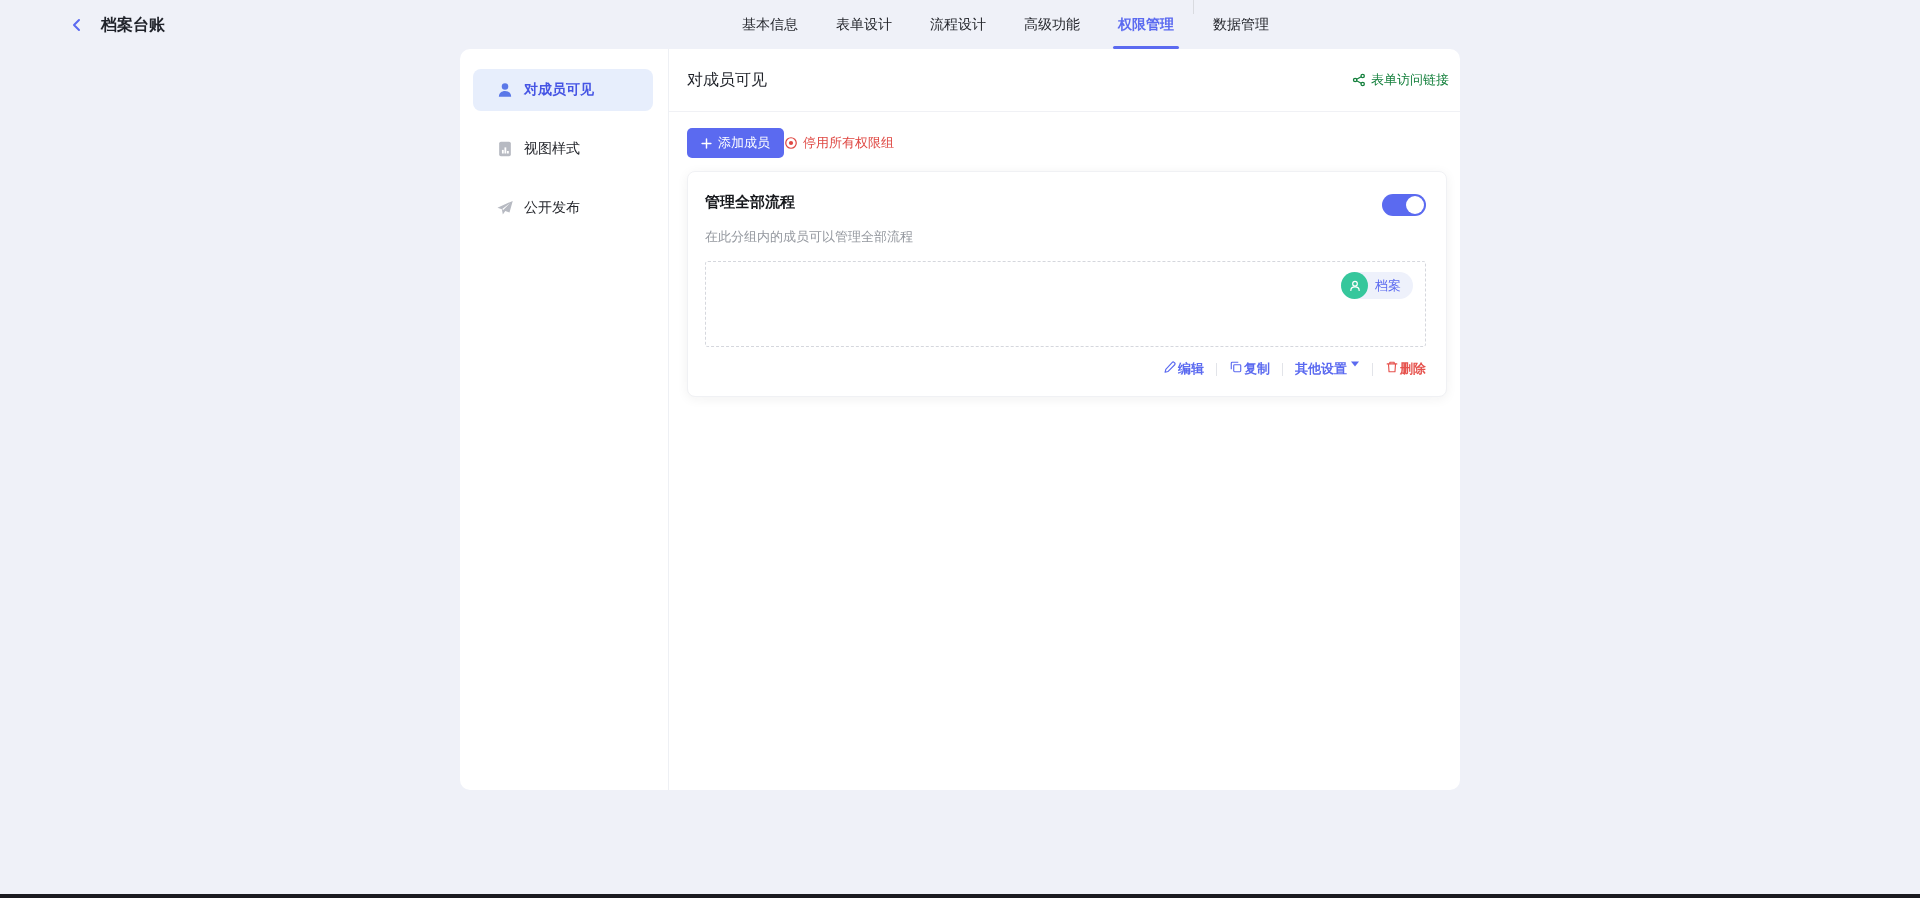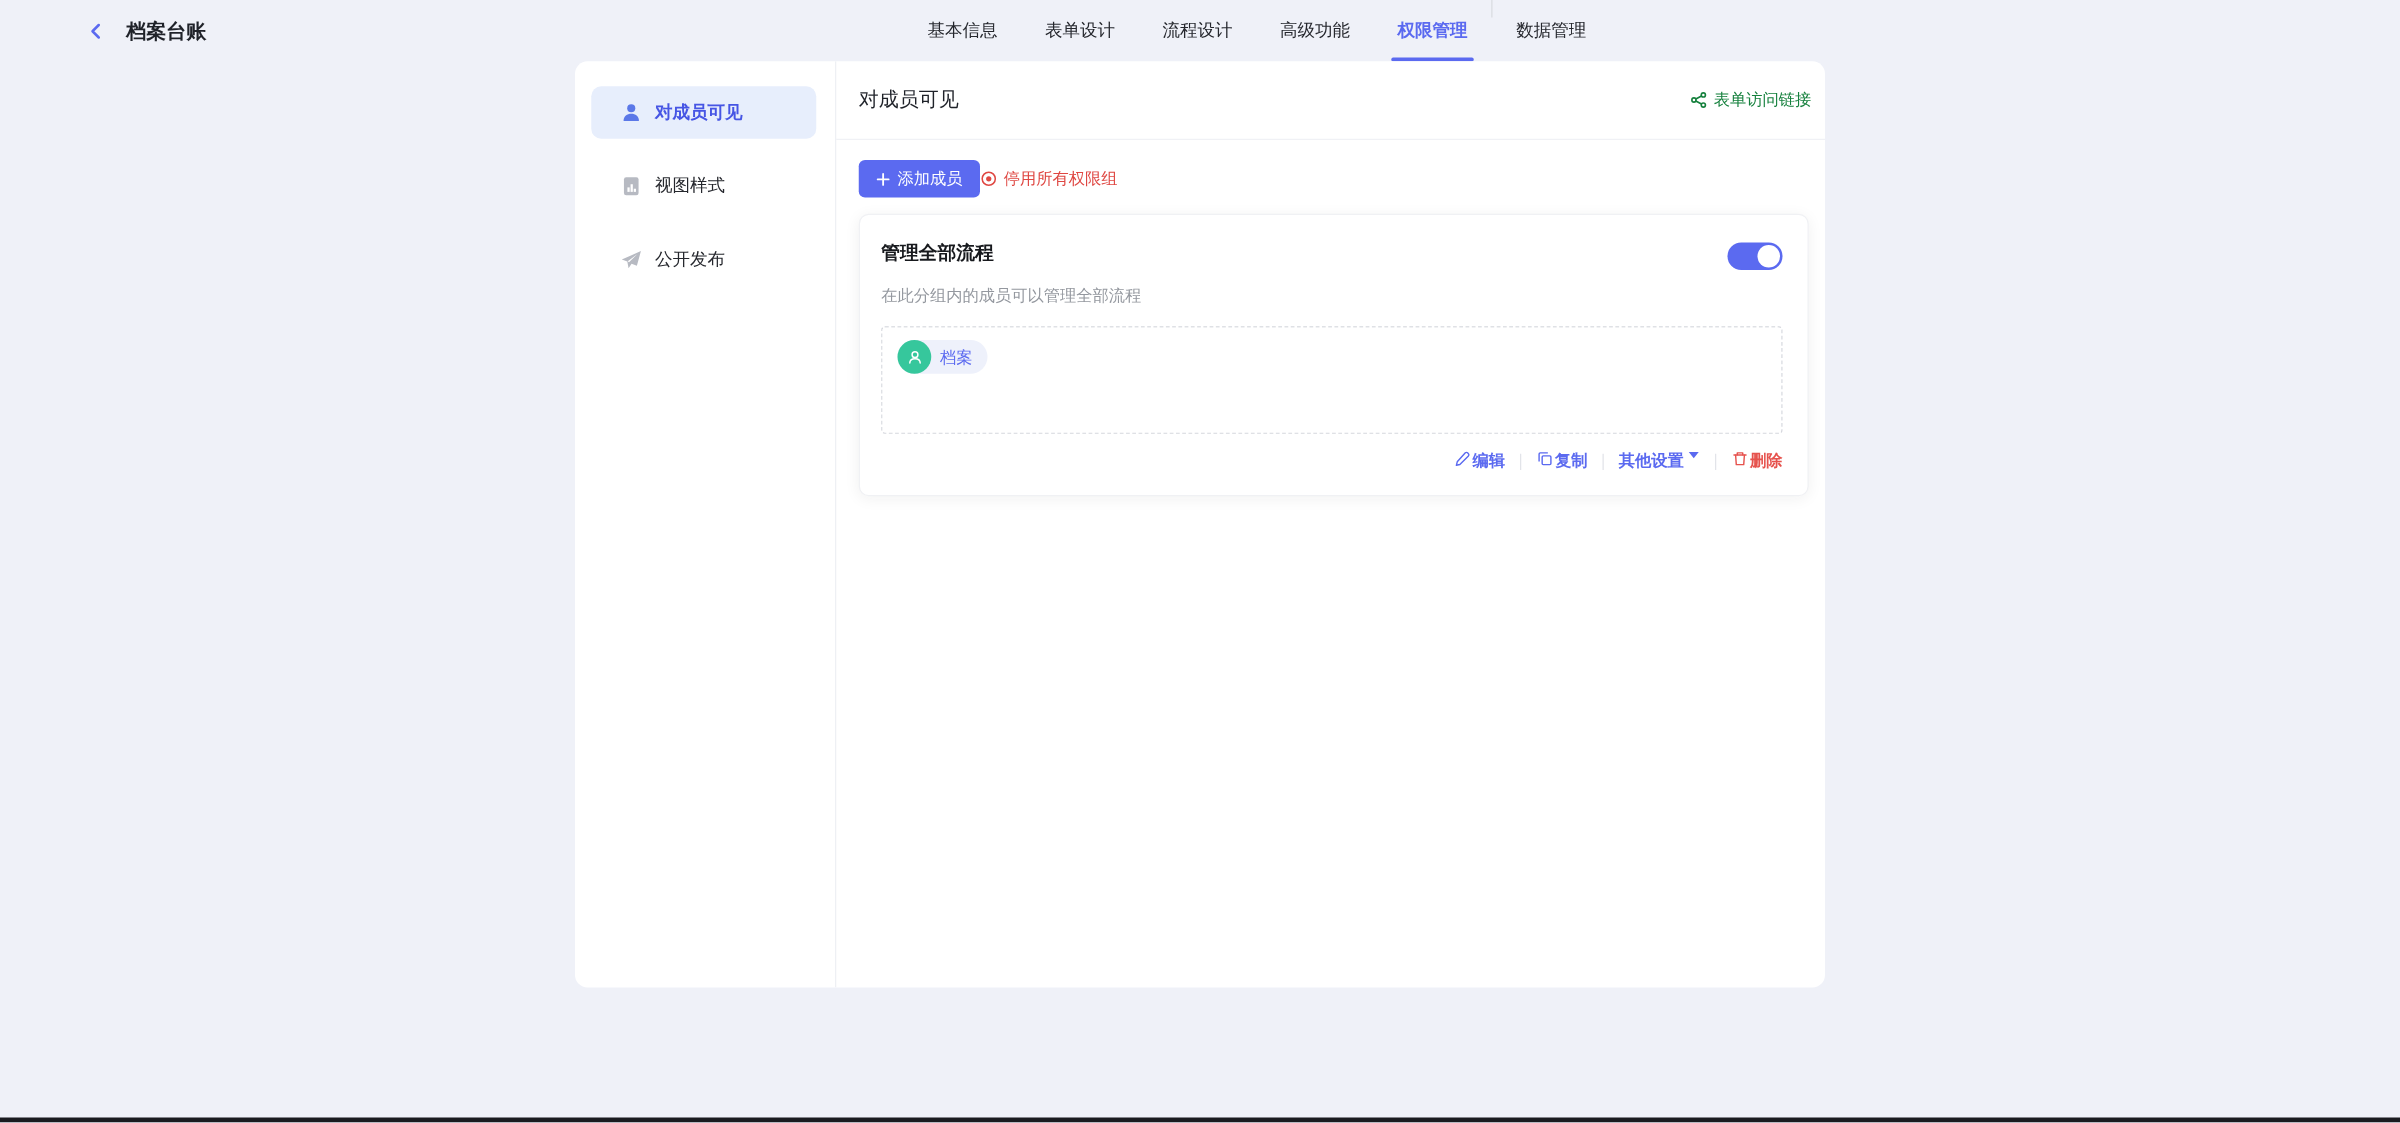--- a/index.html
+++ b/index.html
@@ -95,21 +95,21 @@
     width:44px; height:22px; border-radius:11px; background:#5b6af0;
     position:relative; cursor:pointer; margin-top:1px; flex-shrink:0;
   }
   .toggle .knob {
     position:absolute; top:2px; right:2px; width:18px; height:18px;
     border-radius:50%; background:#fff;
   }
   .group-desc { margin-top:12px; font-size:13px; color:#94989f; }
   .member-box {
     margin-top:15px; height:86px;
-    border:1px dashed #d5d7dd; border-radius:3px; padding:10px 12px;
+    border:1px dashed #d5d7dd; border-radius:3px; padding:10px 12px;text-align:right;
   }
   .member-chip {
     display:inline-flex; align-items:center; height:27px;
     border-radius:14px; background:#eef1fb; padding-right:12px; cursor:pointer;
   }
   .avatar {
     width:27px; height:27px; border-radius:50%; background:#36c79c;
     display:flex; align-items:center; justify-content:center;
     color:#fff; margin-right:7px; flex-shrink:0;
   }

